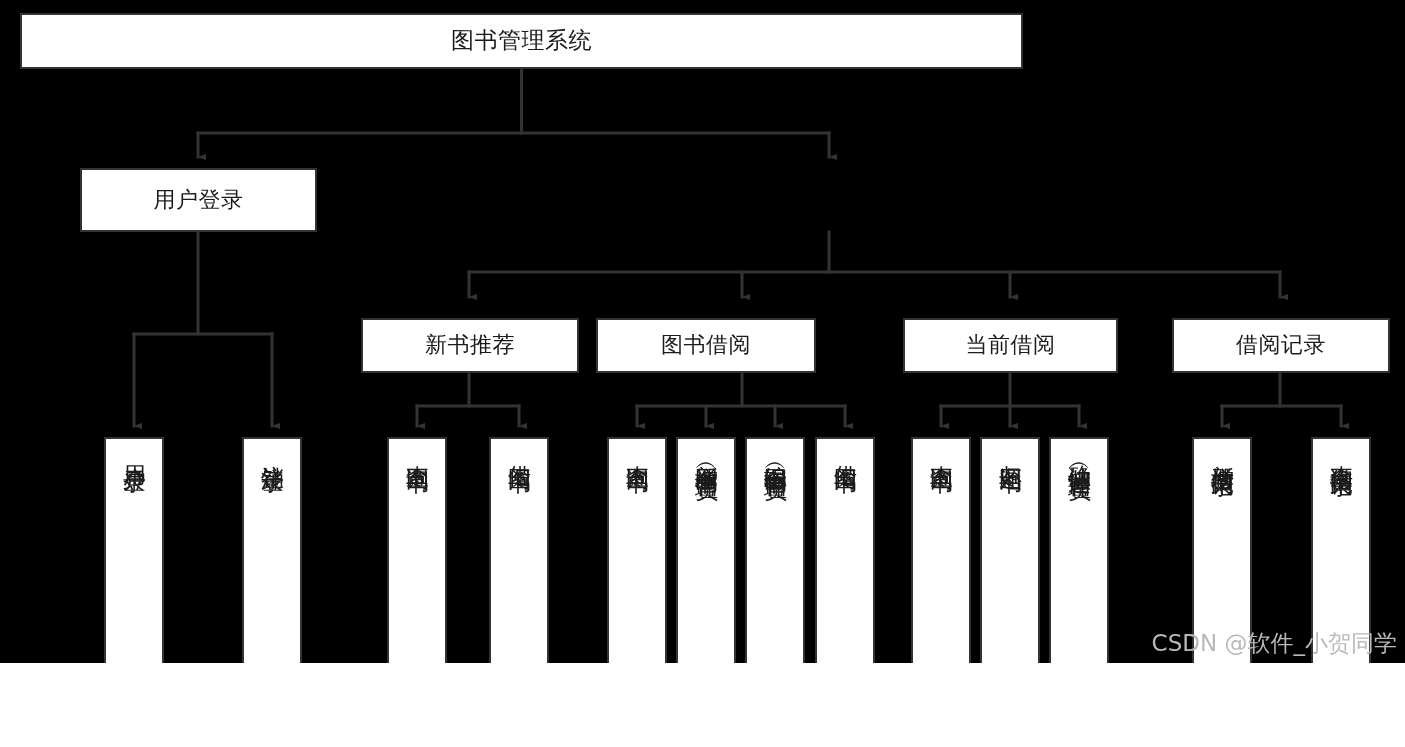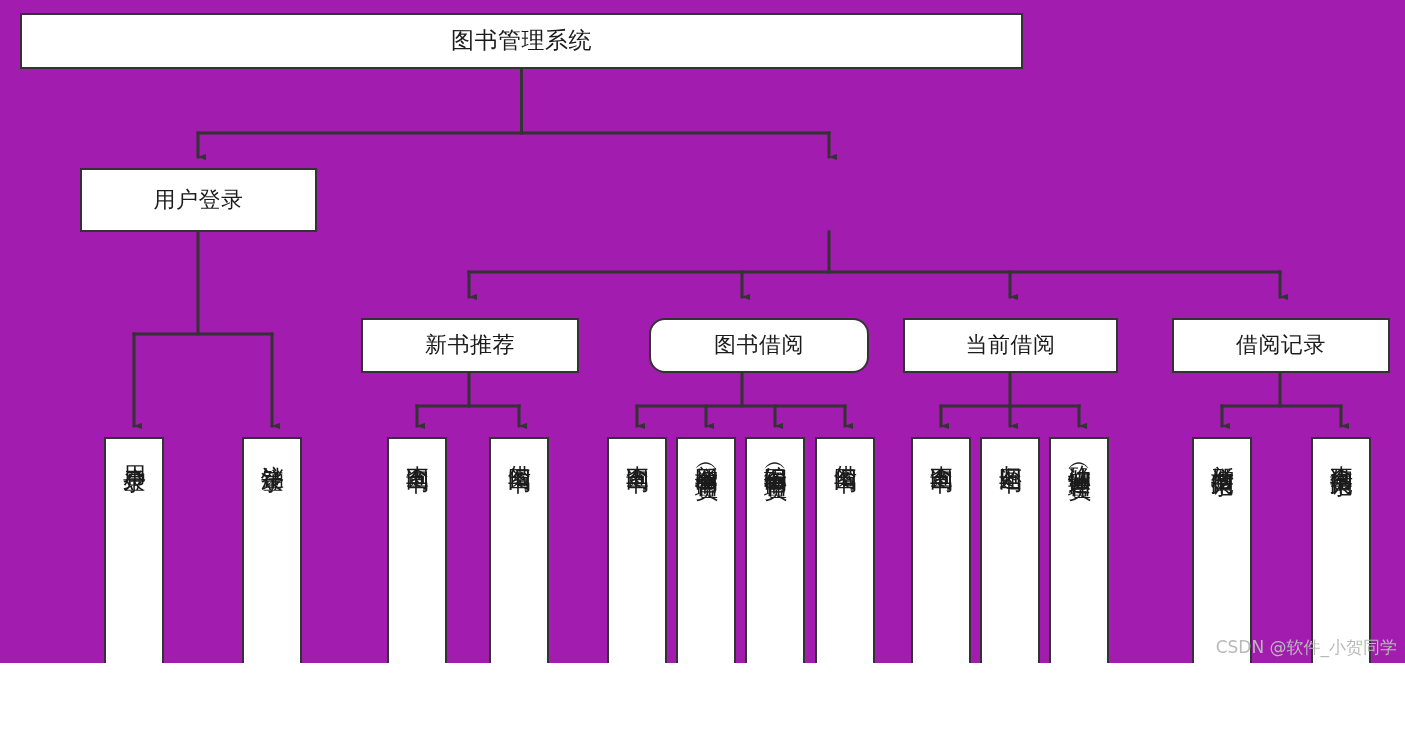--- a/index.html
+++ b/index.html
@@ -9,21 +9,21 @@
     background: #ffffff;
   }
   body {
     font-family: "DejaVu Sans", "Liberation Sans", sans-serif;
     color: #1a1a1a;
   }
   #diagram-canvas {
     position: relative;
     width: 1405px;
     height: 663px;
-    background: #a21caf;
+    background: #000000;
     overflow: hidden;
   }
   
   #connector-layer {
     position: absolute;
     left: 0;
     top: 0;
     width: 1405px;
     height: 747px;
     pointer-events: none;
@@ -64,21 +64,21 @@
     text-orientation: upright;
     font-size: 23px;
     line-height: 1.12;
     letter-spacing: 2px;
     white-space: nowrap;
   }
   #watermark {
     position: absolute;
     right: 8px;
     bottom: 4px;
-    font-size: 17px;
+    font-size: 23px;
     color: #b9b9b9;
     white-space: nowrap;
     user-select: none;
   }
 </style>
 </head>
 <body>
 
 <div id="diagram-canvas">
 
@@ -138,21 +138,21 @@
     <span class="node-label">图书管理系统</span>
   </div>
 
   <div class="node horizontal" style="left:80px; top:168px; width:237px; height:64px;">
     <span class="node-label">用户登录</span>
   </div>
 
   <div class="node horizontal" style="left:361px; top:318px; width:218px; height:55px;">
     <span class="node-label">新书推荐</span>
   </div>
-  <div class="node horizontal" style="left:649px; top:318px; width:220px; height:55px;border-radius:16px;">
+  <div class="node horizontal" style="left:596px; top:318px; width:220px; height:55px;">
     <span class="node-label">图书借阅</span>
   </div>
   <div class="node horizontal" style="left:1172px; top:318px; width:218px; height:55px;">
     <span class="node-label">借阅记录</span>
   </div>
   <div class="node horizontal" style="left:903px; top:318px; width:215px; height:55px;">
     <span class="node-label">当前借阅</span>
   </div>
 
   <div class="node vertical" style="left:104px; top:437px; width:60px; height:297px;">

